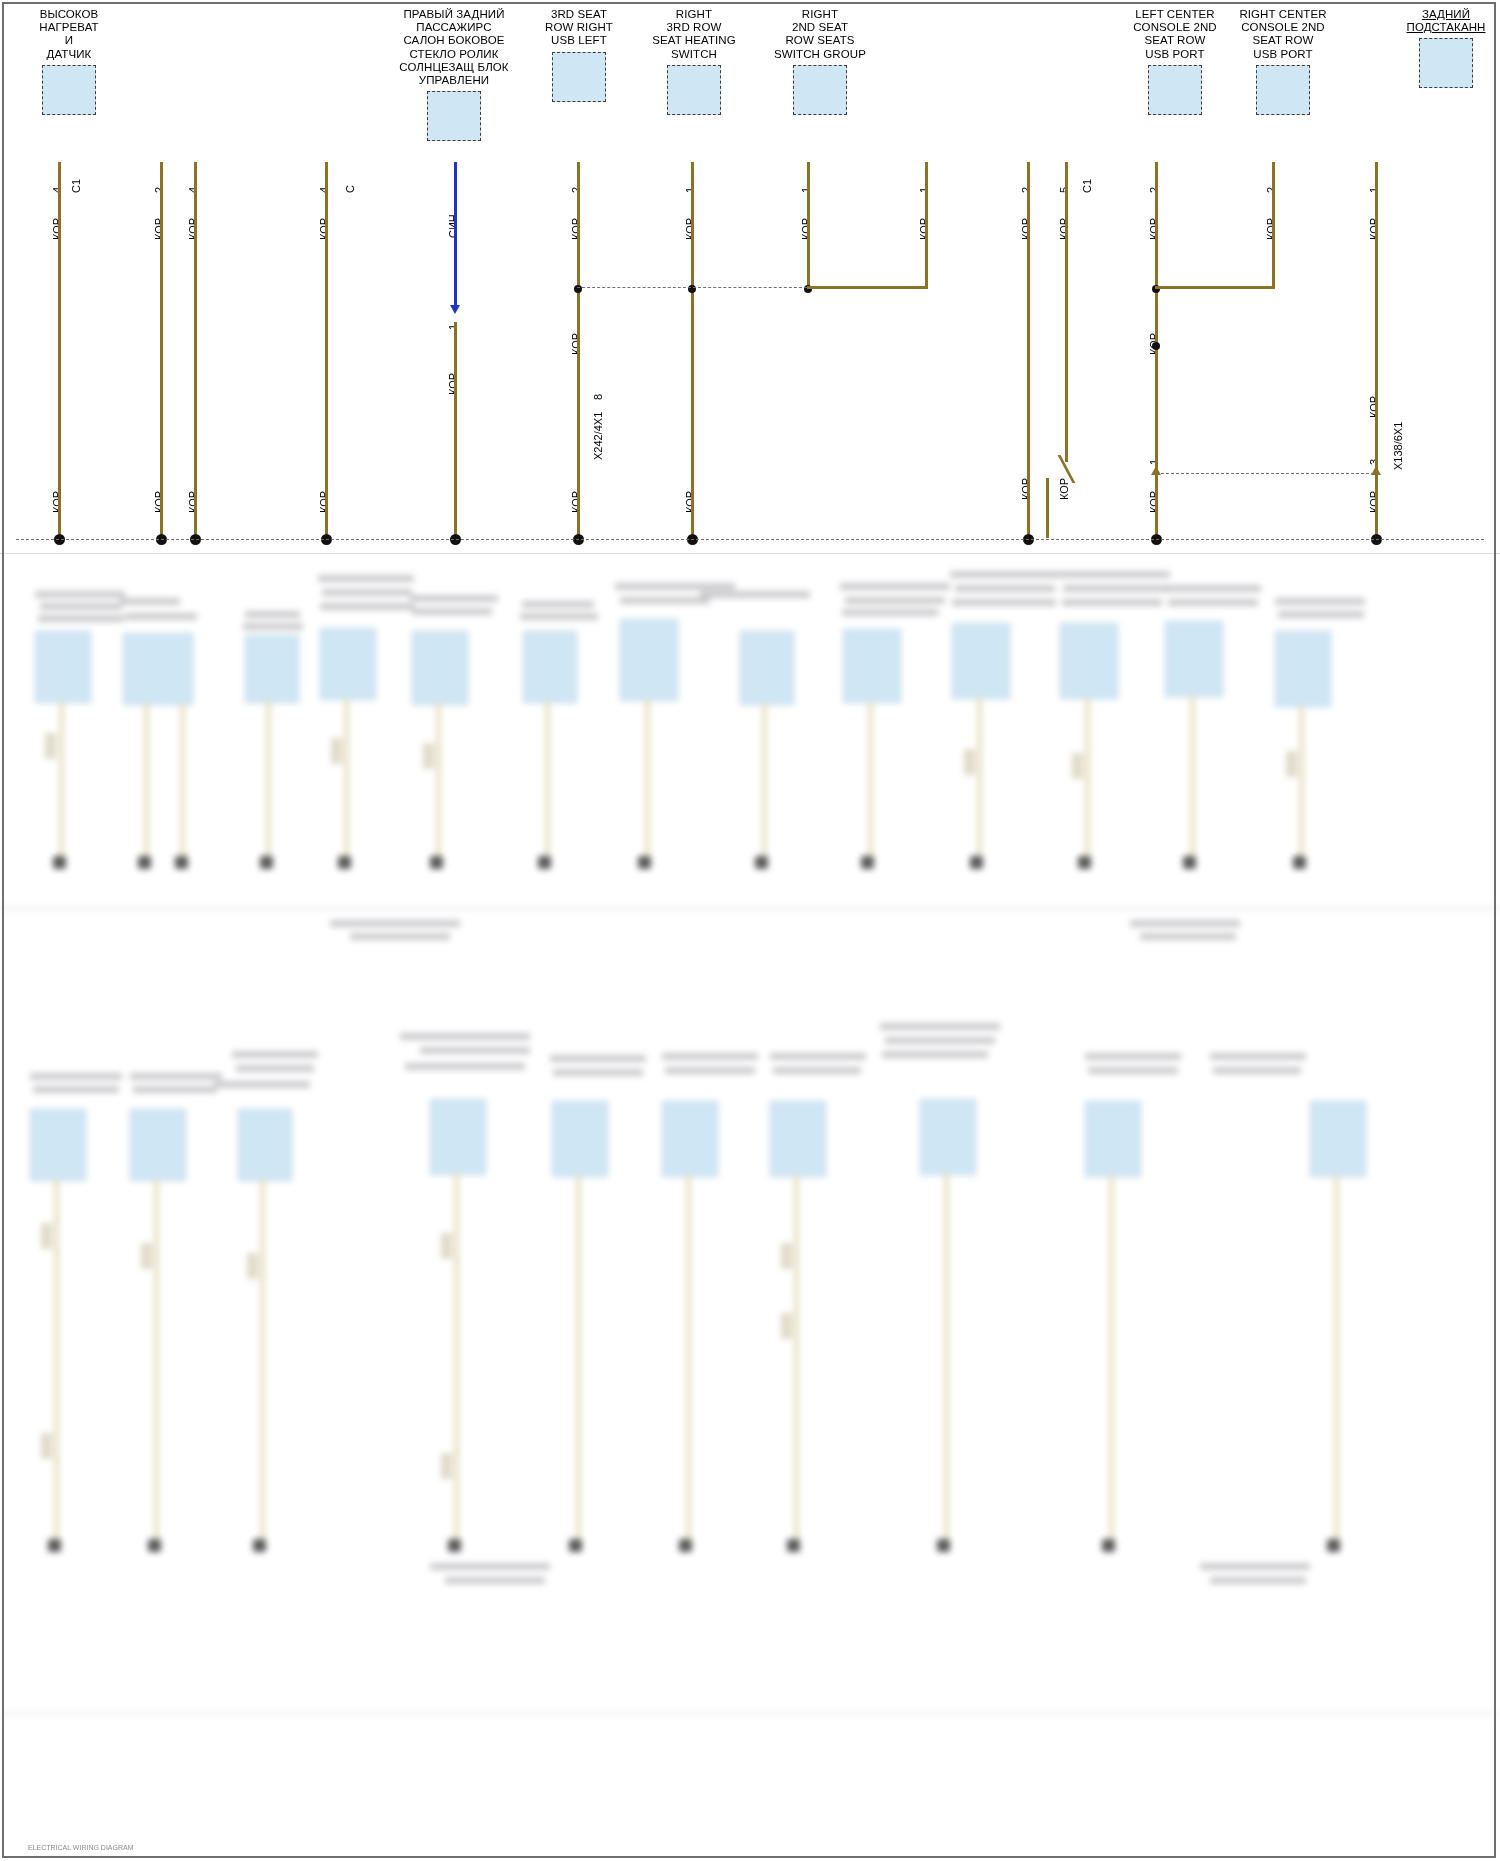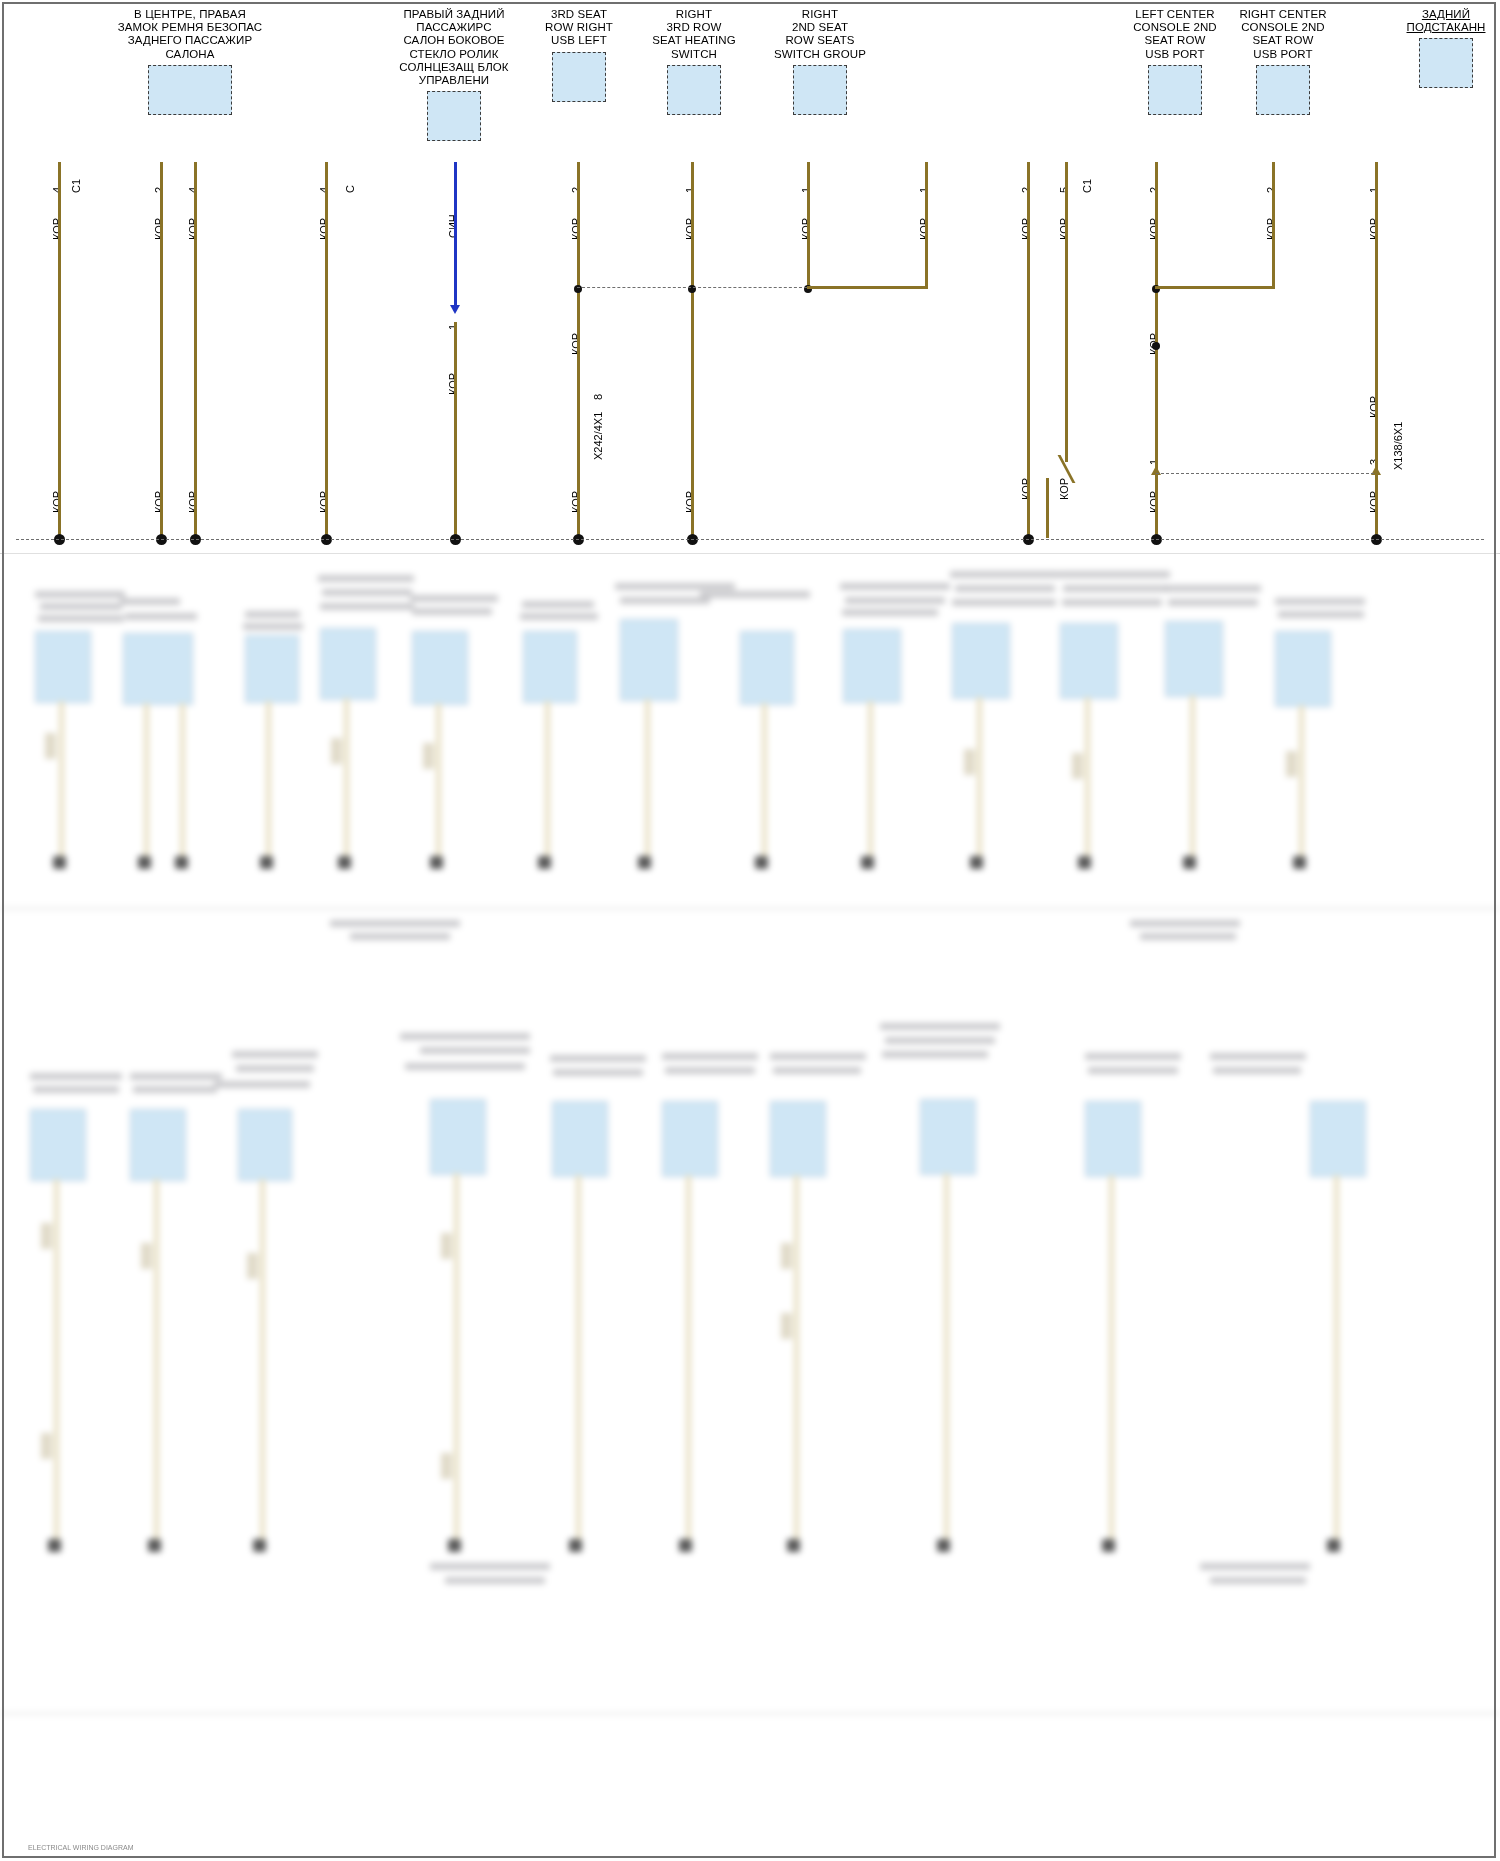--- a/index.html
+++ b/index.html
@@ -166,34 +166,34 @@
     color: #8a8a8a;
   }
 </style>
 </head>
 <body>
 
 <div id="page">
 
   <div id="top-diagram">
 
+    <div class="column" style="left:14px; width:110px;">
+      <div class="col-title">ВЫСОКОВ
+НАГРЕВАТ
+И
+ДАТЧИК</div>
+      <div class="connector-box" style="width:54px;height:50px;"></div>
+    </div>
     <div class="vtext" style="left:70px; top:193px;">C1</div>
     <div class="vtext" style="left:51px; top:193px;">4</div>
     <div class="vtext" style="left:51px; top:240px;">КОР</div>
     <div class="vtext" style="left:51px; top:513px;">КОР</div>
     <div class="wire" style="left:58px; top:162px; height:375px;"></div>
     <div class="gnd" style="left:54px; top:534px;"></div>
 
-    <div class="column" style="left:115px; width:150px;">
-      <div class="col-title">В ЦЕНТРЕ, ПРАВАЯ
-ЗАМОК РЕМНЯ БЕЗОПАС
-ЗАДНЕГО ПАССАЖИР
-САЛОНА</div>
-      <div class="connector-box" style="width:84px;height:50px;"></div>
-    </div>
     <div class="vtext" style="left:153px; top:193px;">2</div>
     <div class="vtext" style="left:153px; top:240px;">КОР</div>
     <div class="vtext" style="left:153px; top:513px;">КОР</div>
     <div class="wire" style="left:160px; top:162px; height:375px;"></div>
     <div class="gnd" style="left:156px; top:534px;"></div>
 
     <div class="vtext" style="left:187px; top:193px;">4</div>
     <div class="vtext" style="left:187px; top:240px;">КОР</div>
     <div class="vtext" style="left:187px; top:513px;">КОР</div>
     <div class="wire" style="left:194px; top:162px; height:375px;"></div>

